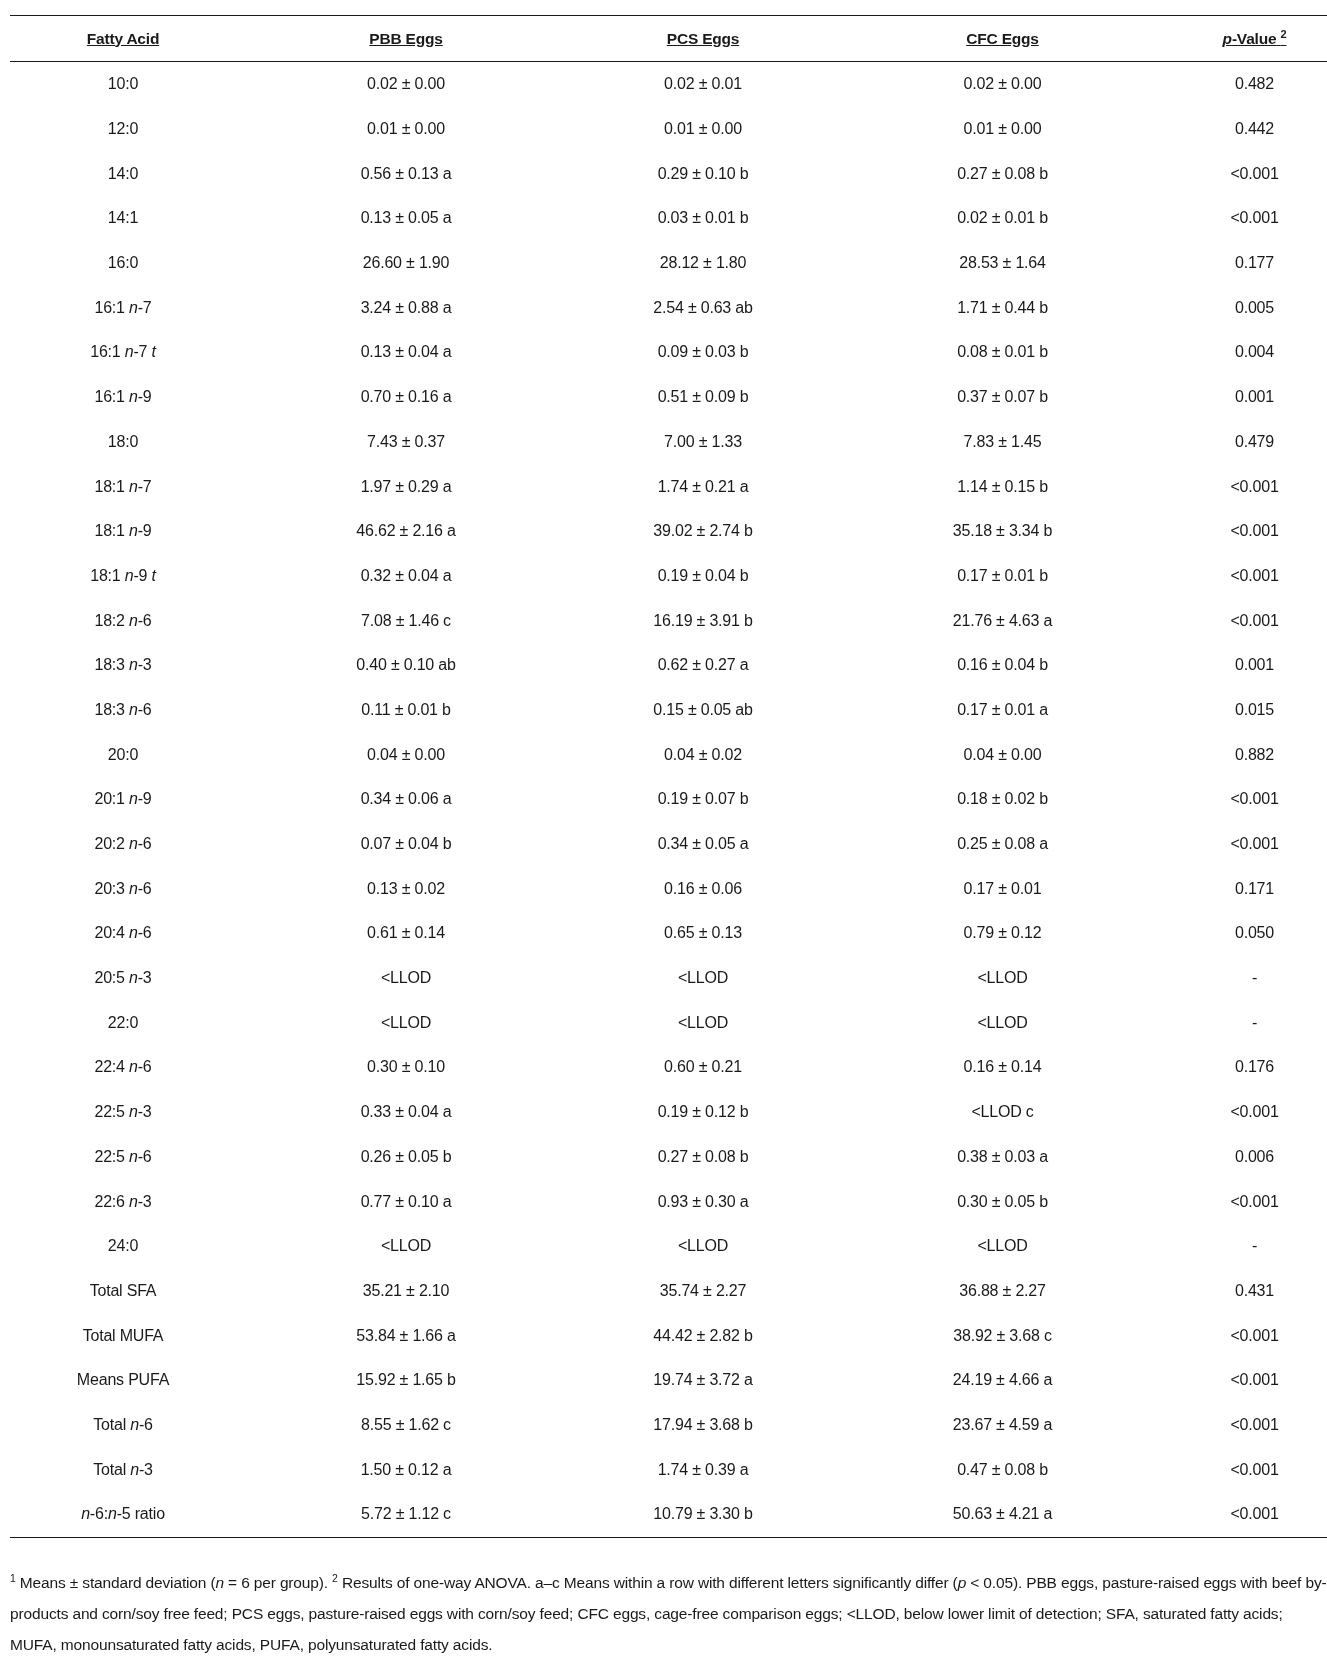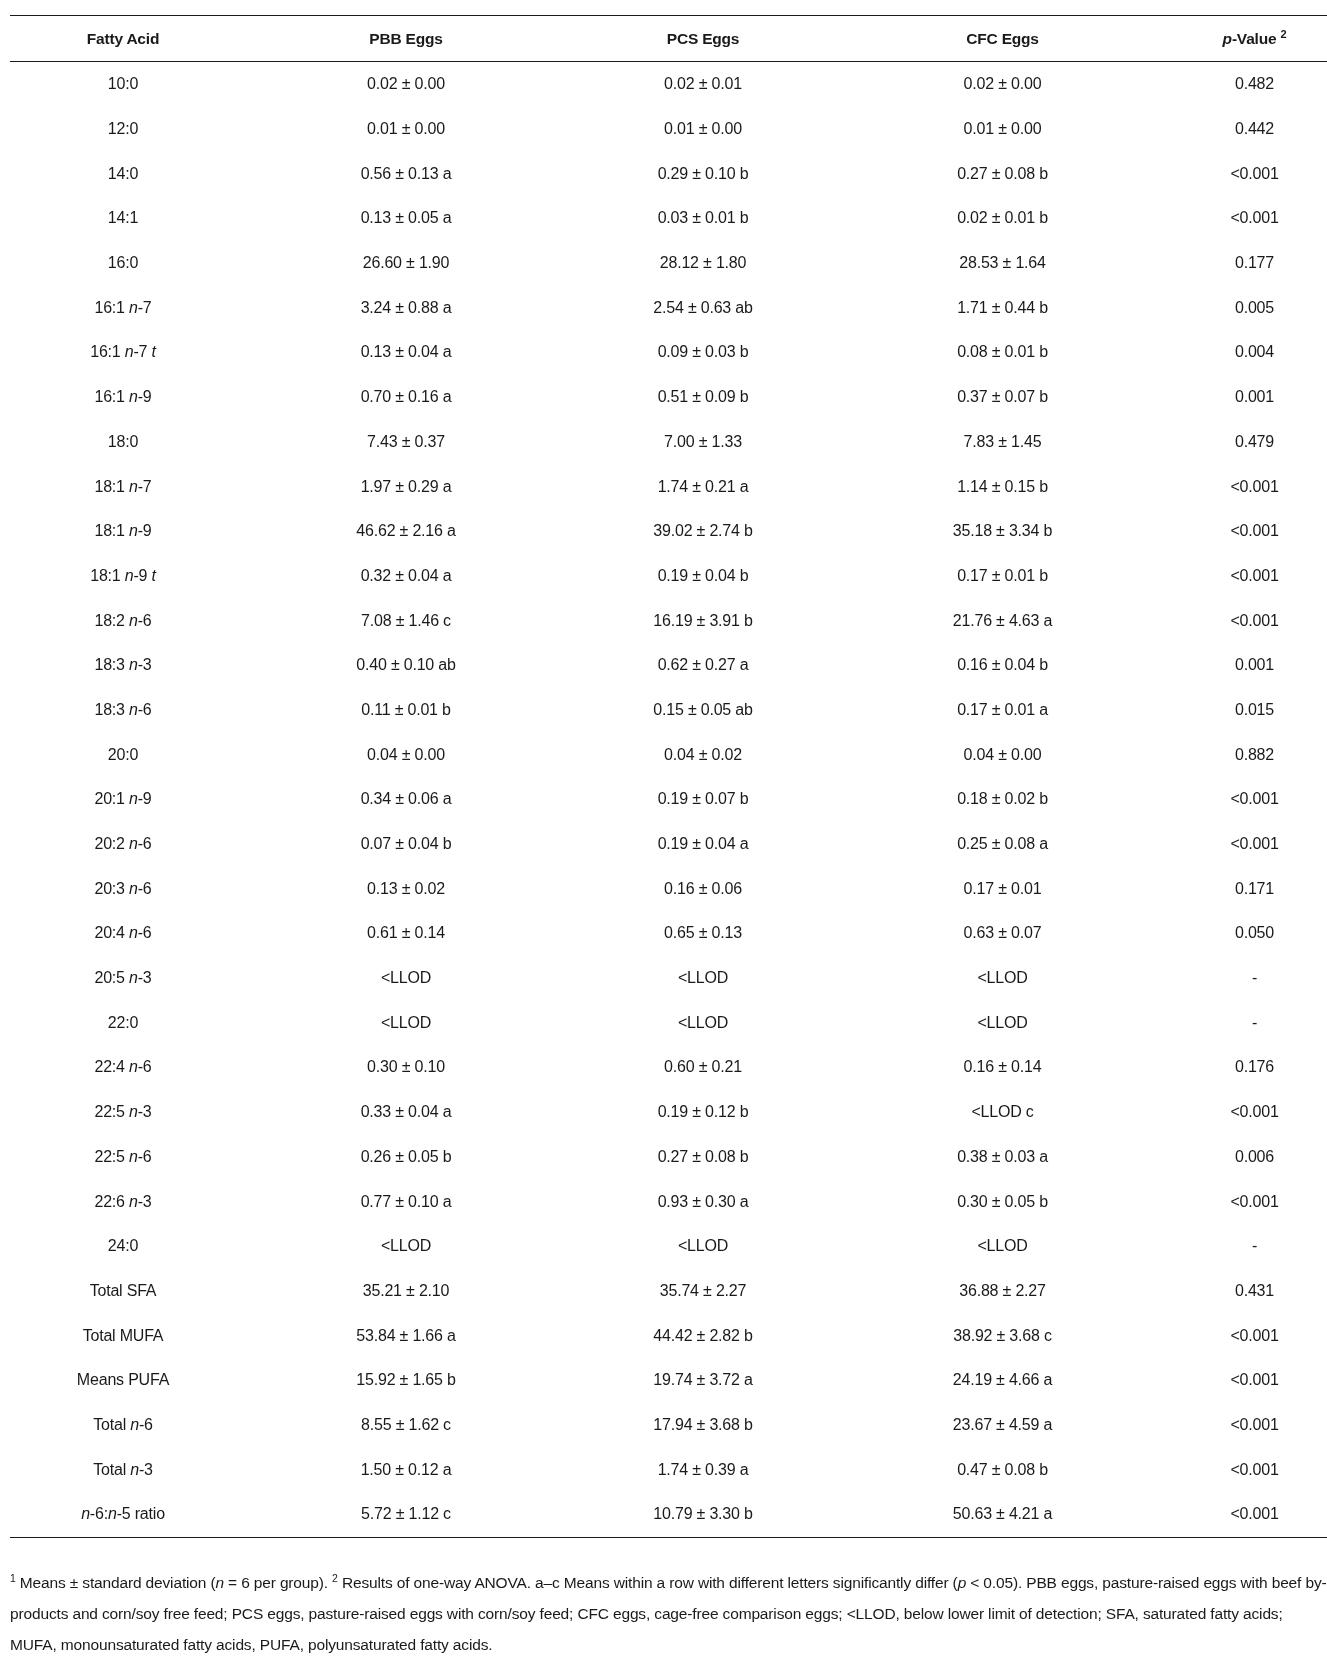--- a/index.html
+++ b/index.html
@@ -7,21 +7,21 @@
       width: 1327px; height: 1672px; position: relative; overflow: hidden;
       font-family: "Liberation Sans", "DejaVu Sans", sans-serif;
       color: #1a1a1a;
     }
     .table-wrap { position: absolute; left: 10px; top: 15px; width: 1324px; }
     table { width: 100%; border-collapse: collapse; table-layout: fixed; }
     thead tr { border-top: 1.5px solid #1a1a1a; border-bottom: 1.5px solid #1a1a1a; }
     tbody tr:last-child { border-bottom: 1.5px solid #1a1a1a; }
     th {
       font-weight: bold; font-size: 15.5px; height: 45px; padding: 0;
-      vertical-align: middle; letter-spacing: -0.2px;
+      vertical-align: middle; letter-spacing: -0.2px; text-decoration: underline;
     }
     td {
       font-size: 16px; height: 44.7px; padding: 0; text-align: center;
       vertical-align: middle; letter-spacing: -0.2px;
     }
     th sup, td sup { font-size: 11px; vertical-align: super; line-height: 0; }
     col.c0 { width: 226px; }
     col.c1 { width: 340px; }
     col.c2 { width: 254px; }
     col.c3 { width: 345px; }
@@ -170,36 +170,36 @@
         <tr>
           <td><span>20:1 </span><span class="it">n</span><span>-9</span></td>
           <td>0.34 ± 0.06 a</td>
           <td>0.19 ± 0.07 b</td>
           <td>0.18 ± 0.02 b</td>
           <td>&lt;0.001</td>
         </tr>
         <tr>
           <td><span>20:2 </span><span class="it">n</span><span>-6</span></td>
           <td>0.07 ± 0.04 b</td>
-          <td>0.19 ± 0.04 a</td>
+          <td>0.34 ± 0.05 a</td>
           <td>0.25 ± 0.08 a</td>
           <td>&lt;0.001</td>
         </tr>
         <tr>
           <td><span>20:3 </span><span class="it">n</span><span>-6</span></td>
           <td>0.13 ± 0.02</td>
           <td>0.16 ± 0.06</td>
           <td>0.17 ± 0.01</td>
           <td>0.171</td>
         </tr>
         <tr>
           <td><span>20:4 </span><span class="it">n</span><span>-6</span></td>
           <td>0.61 ± 0.14</td>
           <td>0.65 ± 0.13</td>
-          <td>0.63 ± 0.07</td>
+          <td>0.79 ± 0.12</td>
           <td>0.050</td>
         </tr>
         <tr>
           <td><span>20:5 </span><span class="it">n</span><span>-3</span></td>
           <td>&lt;LLOD</td>
           <td>&lt;LLOD</td>
           <td>&lt;LLOD</td>
           <td>-</td>
         </tr>
         <tr>

